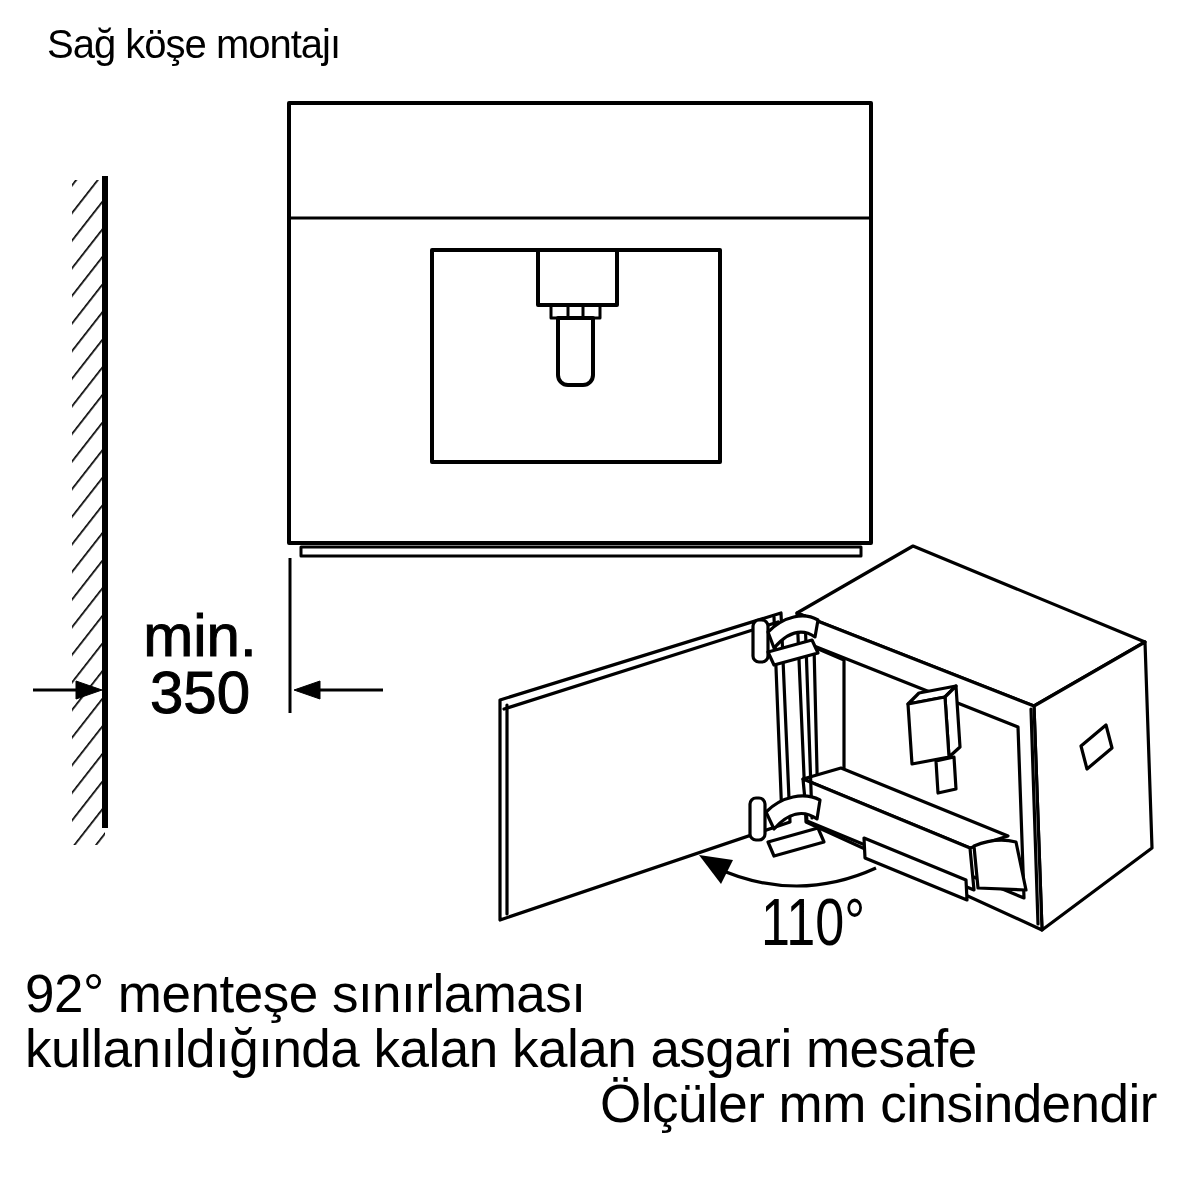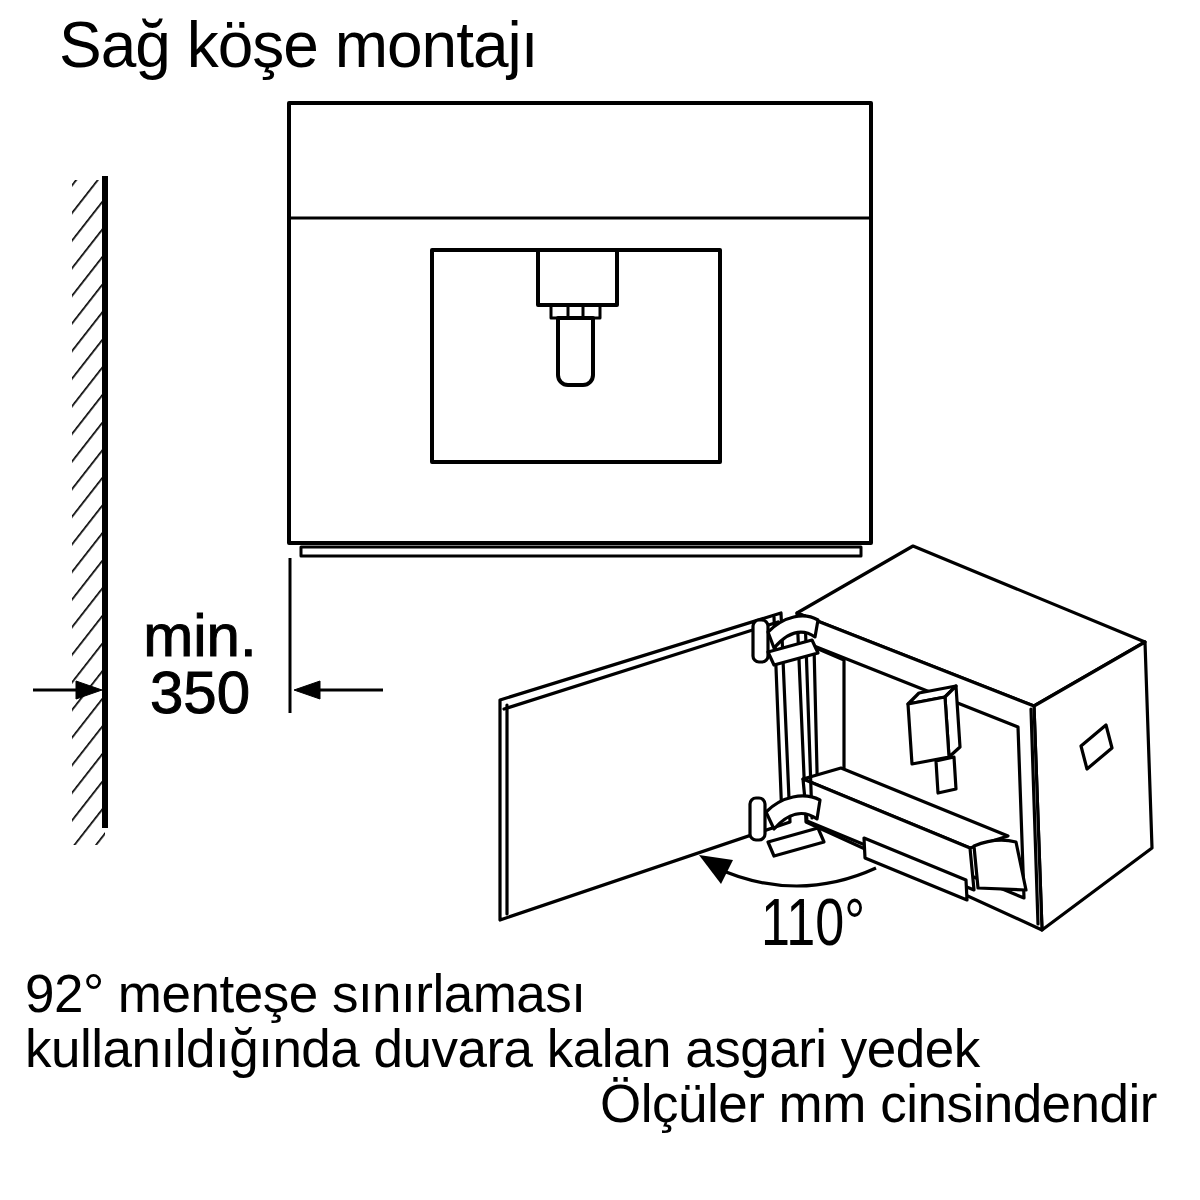--- a/index.html
+++ b/index.html
@@ -1,22 +1,22 @@
 <!DOCTYPE html>
 <html><head>
 <meta charset="utf-8">
 <style>
   html,body{margin:0;padding:0;background:#ffffff;}
   .canvas{
     position:relative;width:1200px;height:1200px;background:#ffffff;
     font-family:"Liberation Sans",sans-serif;color:#000;overflow:hidden;
   }
   .title{
-    position:absolute;left:47px;top:8px;
-    font-size:64px;letter-spacing:-1px;color:#000;white-space:nowrap;margin-left:12px;
+    position:absolute;left:47px;top:22px;
+    font-size:40px;letter-spacing:-1px;color:#000;white-space:nowrap;
   }
   .diagram-svg{position:absolute;left:0;top:0;}
   .note{
     position:absolute;left:25px;top:966px;width:1175px;
     font-size:53px;line-height:55px;letter-spacing:-0.5px;color:#000;white-space:nowrap;
   }
   .units{position:absolute;left:575px;}
   .svg-label{
     font-family:"Liberation Sans",sans-serif;
     fill:#000;
@@ -106,19 +106,19 @@
 
     <g>
       <path d="M712,866 Q795,905 876,868" stroke="#000" stroke-width="3.2" fill="none"></path>
       <polygon points="699,855 733,860 721,884" fill="#000"></polygon>
       <text class="svg-label" x="813" y="945" font-size="66" text-anchor="middle" textLength="104" lengthAdjust="spacingAndGlyphs">110°</text>
     </g>
   </svg>
 
   <div class="note">
     <div>92° menteşe sınırlaması</div>
-    <div>kullanıldığında duvara kalan asgari yedek</div>
+    <div>kullanıldığında kalan kalan asgari mesafe</div>
     <div>
       <span class="units">Ölçüler mm cinsindendir</span>
     </div>
   </div>
 
 </div>
 
 </body></html>

